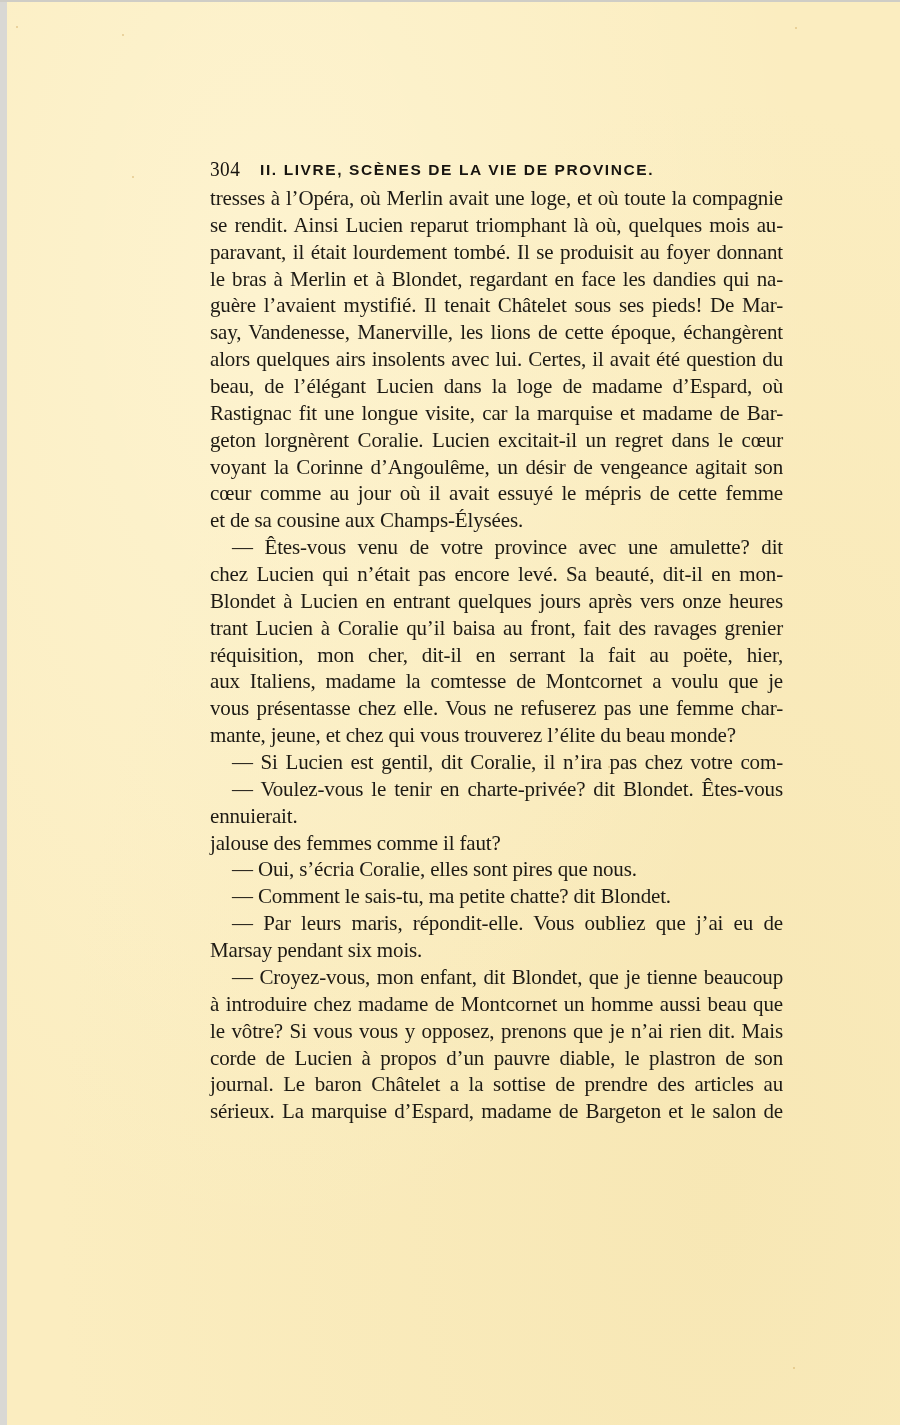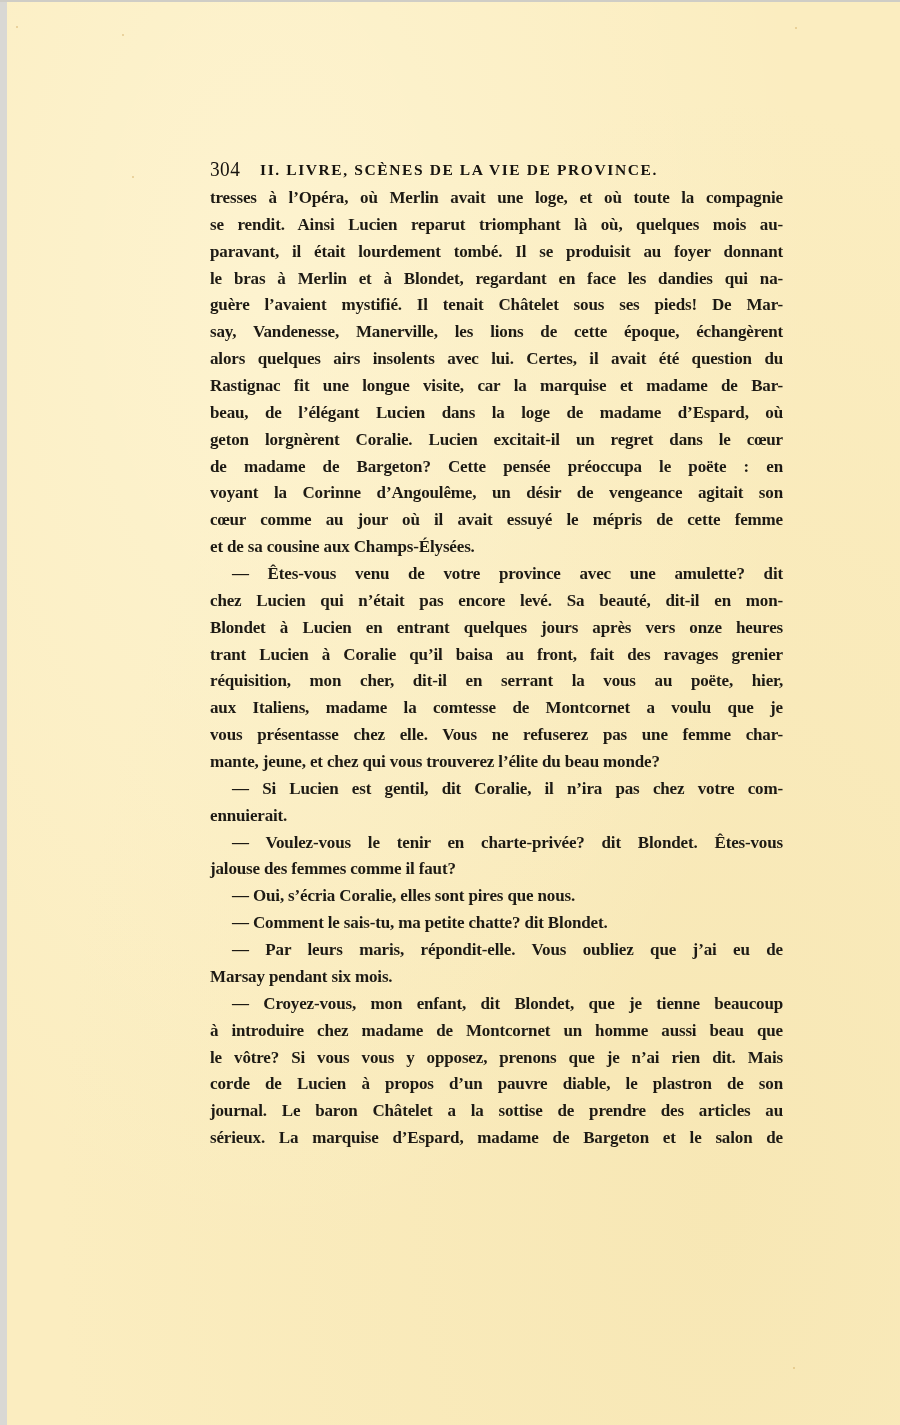--- a/index.html
+++ b/index.html
@@ -57,43 +57,42 @@
       letter-spacing: 0.5px;
       display: inline-block;
       vertical-align: baseline;
       transform: scaleX(0.92);
       transform-origin: left center;
     }
     .running-title {
       position: absolute;
       left: 50px;
       top: 4px;
-      font-family: Liberation Serif, serif;
+      font-family: Liberation Sans, sans-serif;
       font-weight: bold;
       font-size: 15.5px;
       letter-spacing: 1.6px;
       text-transform: uppercase;
     }
     .text-block {
       position: absolute;
       left: 210px;
       top: 185px;
       width: 573px;
     }
     .line {
       display: block;
       height: 26.87px;
       line-height: 26.87px;
-      font-size: 17px;
+      font-size: 21px;
       text-align: justify;
       text-align-last: justify;
       white-space: nowrap;
       overflow: visible;
       letter-spacing: -0.15px;
-      font-weight: bold;
     }
     .line.last {
       text-align-last: left;
     }
     .line.indent {
       padding-left: 22px;
       width: 551px;
     }
     .speck {
       position: absolute;
@@ -123,38 +122,37 @@
   </div>
 
   <div class="text-block" id="text-block">
       <div class="line">tresses à l’Opéra, où Merlin avait une loge, et où toute la compagnie</div>
       <div class="line">se rendit. Ainsi Lucien reparut triomphant là où, quelques mois au-</div>
       <div class="line">paravant, il était lourdement tombé. Il se produisit au foyer donnant</div>
       <div class="line">le bras à Merlin et à Blondet, regardant en face les dandies qui na-</div>
       <div class="line">guère l’avaient mystifié. Il tenait Châtelet sous ses pieds! De Mar-</div>
       <div class="line">say, Vandenesse, Manerville, les lions de cette époque, échangèrent</div>
       <div class="line">alors quelques airs insolents avec lui. Certes, il avait été question du</div>
+      <div class="line">beau, de l’élégant Lucien dans la loge de madame d’Espard, où</div>
       <div class="line">Rastignac fit une longue visite, car la marquise et madame de Bar-</div>
-      <div class="line">beau, de l’élégant Lucien dans la loge de madame d’Espard, où</div>
       <div class="line">geton lorgnèrent Coralie. Lucien excitait-il un regret dans le cœur</div>
-      <div class="line">de madame de Bargeton? Cette pensée préoccupa le poëte : en</div>
       <div class="line">voyant la Corinne d’Angoulême, un désir de vengeance agitait son</div>
       <div class="line">cœur comme au jour où il avait essuyé le mépris de cette femme</div>
       <div class="line last">et de sa cousine aux Champs-Élysées.</div>
       <div class="line indent">— Êtes-vous venu de votre province avec une amulette? dit</div>
       <div class="line">chez Lucien qui n’était pas encore levé. Sa beauté, dit-il en mon-</div>
       <div class="line">Blondet à Lucien en entrant quelques jours après vers onze heures</div>
       <div class="line">trant Lucien à Coralie qu’il baisa au front, fait des ravages grenier</div>
-      <div class="line">réquisition, mon cher, dit-il en serrant la vous au poëte, hier,</div>
+      <div class="line">réquisition, mon cher, dit-il en serrant la fait au poëte, hier,</div>
       <div class="line">aux Italiens, madame la comtesse de Montcornet a voulu que je</div>
       <div class="line">vous présentasse chez elle. Vous ne refuserez pas une femme char-</div>
       <div class="line last">mante, jeune, et chez qui vous trouverez l’élite du beau monde?</div>
       <div class="line indent">— Si Lucien est gentil, dit Coralie, il n’ira pas chez votre com-</div>
+      <div class="line indent">— Voulez-vous le tenir en charte-privée? dit Blondet. Êtes-vous</div>
       <div class="line last">ennuierait.</div>
-      <div class="line indent">— Voulez-vous le tenir en charte-privée? dit Blondet. Êtes-vous</div>
       <div class="line last">jalouse des femmes comme il faut?</div>
       <div class="line indent last">— Oui, s’écria Coralie, elles sont pires que nous.</div>
       <div class="line indent last">— Comment le sais-tu, ma petite chatte? dit Blondet.</div>
       <div class="line indent">— Par leurs maris, répondit-elle. Vous oubliez que j’ai eu de</div>
       <div class="line last">Marsay pendant six mois.</div>
       <div class="line indent">— Croyez-vous, mon enfant, dit Blondet, que je tienne beaucoup</div>
       <div class="line">à introduire chez madame de Montcornet un homme aussi beau que</div>
       <div class="line">le vôtre? Si vous vous y opposez, prenons que je n’ai rien dit. Mais</div>
       <div class="line">corde de Lucien à propos d’un pauvre diable, le plastron de son</div>
       <div class="line">journal. Le baron Châtelet a la sottise de prendre des articles au</div>

